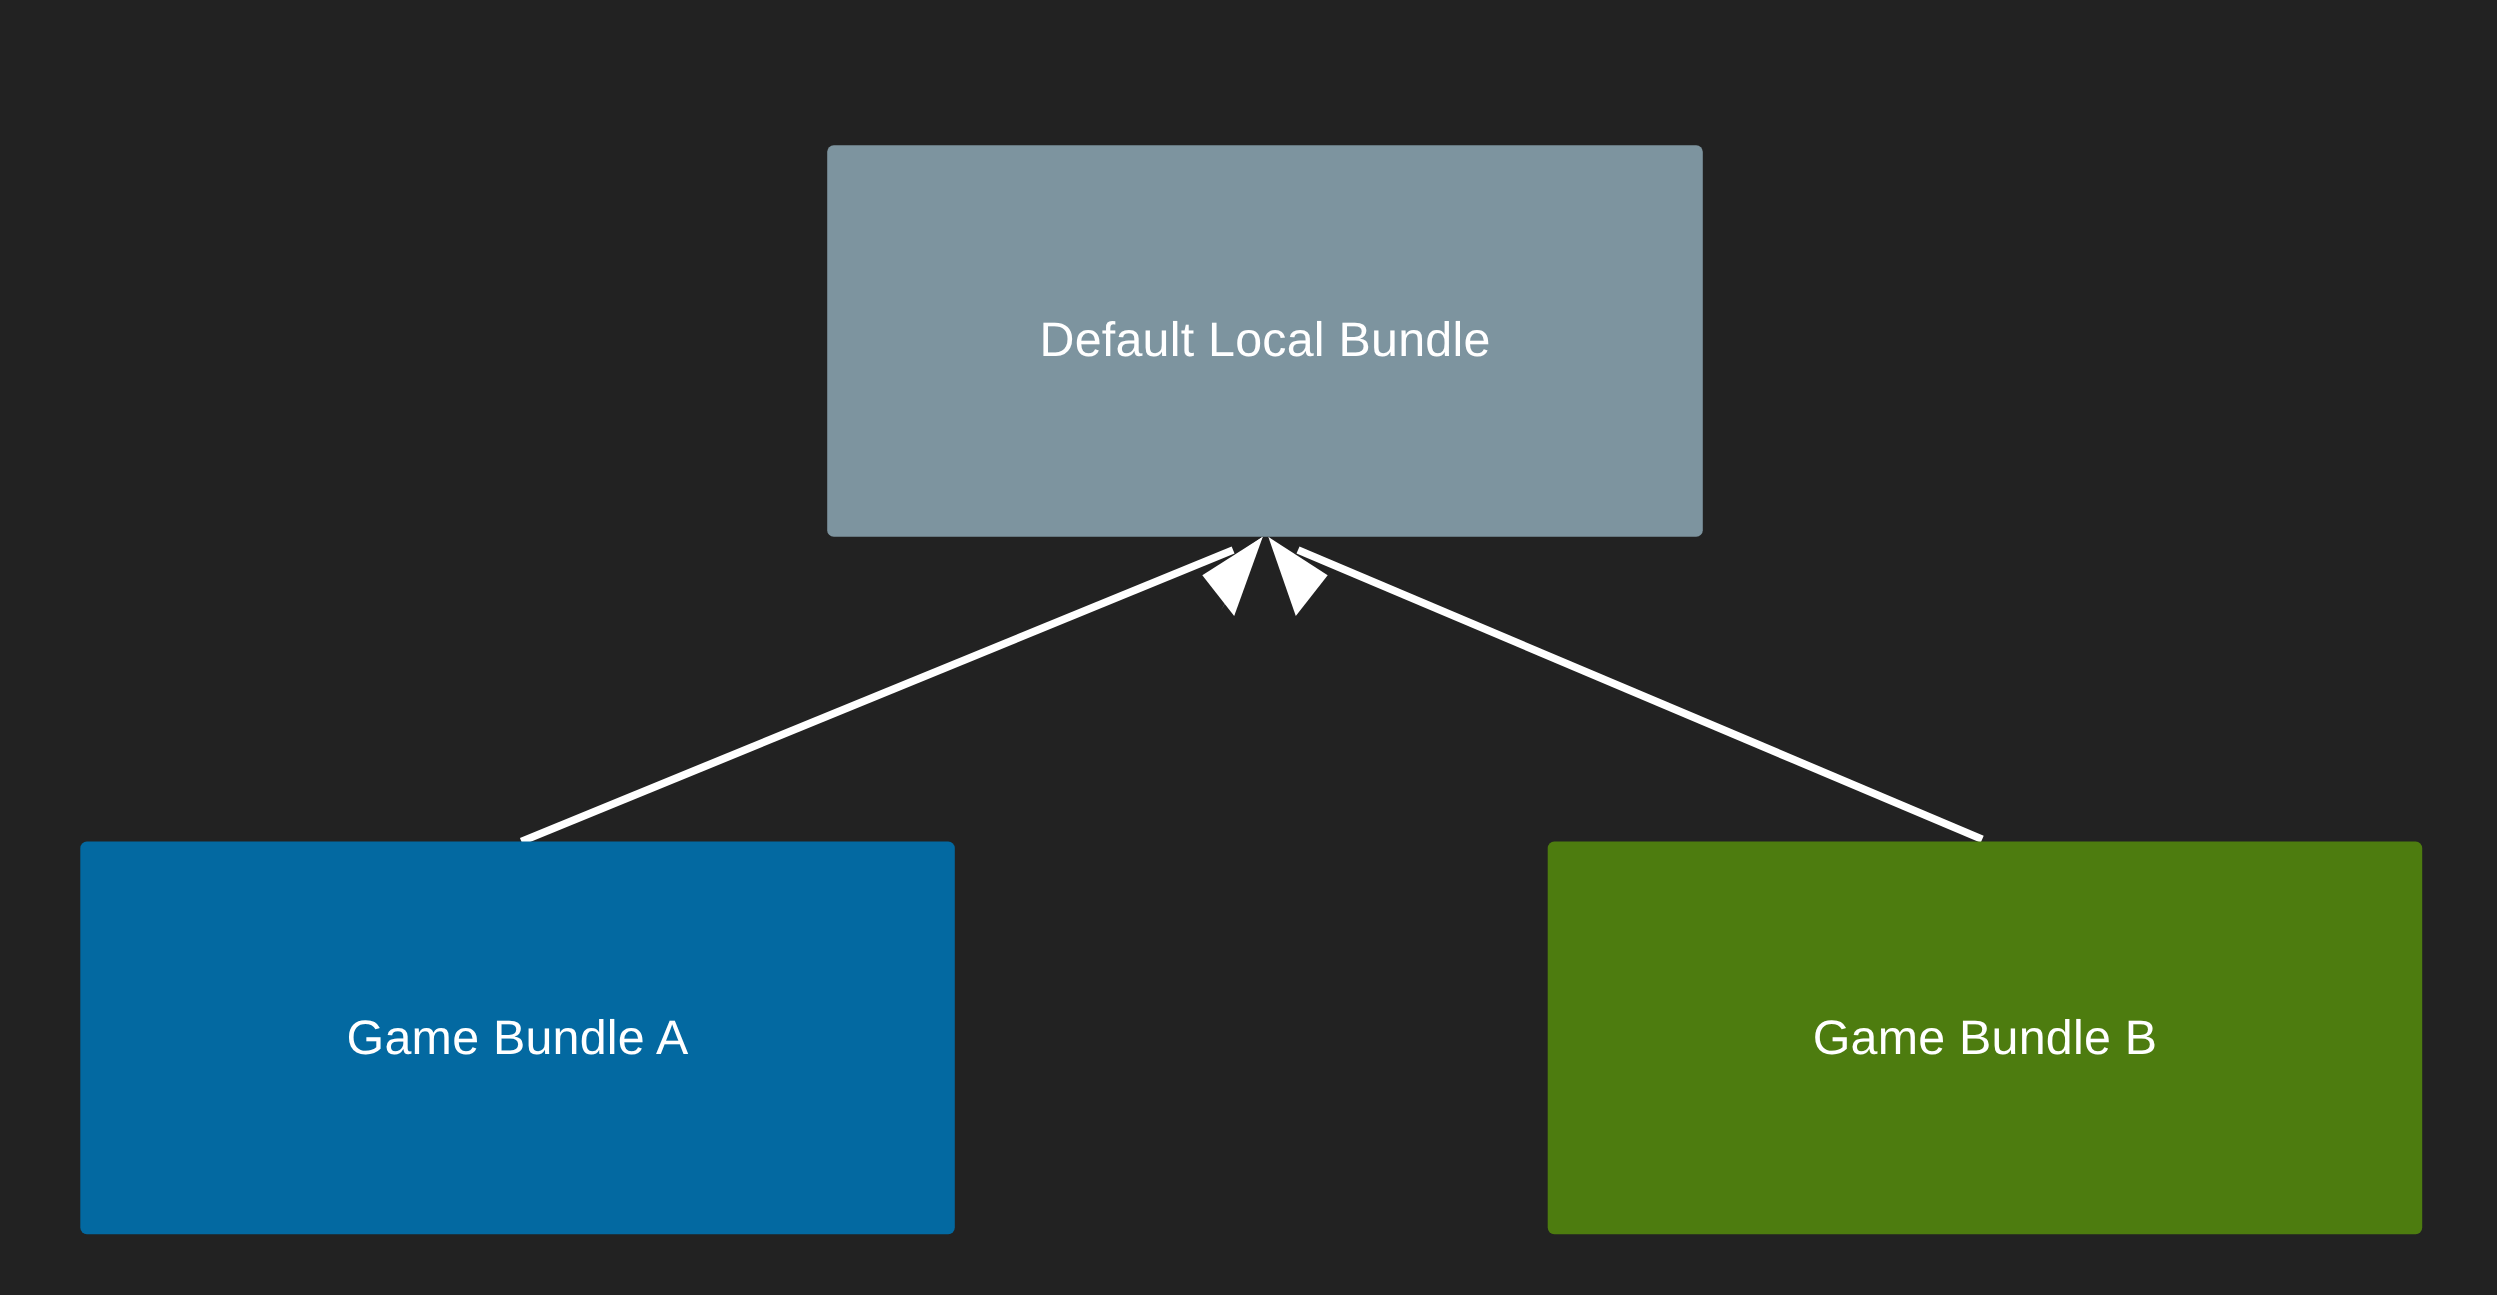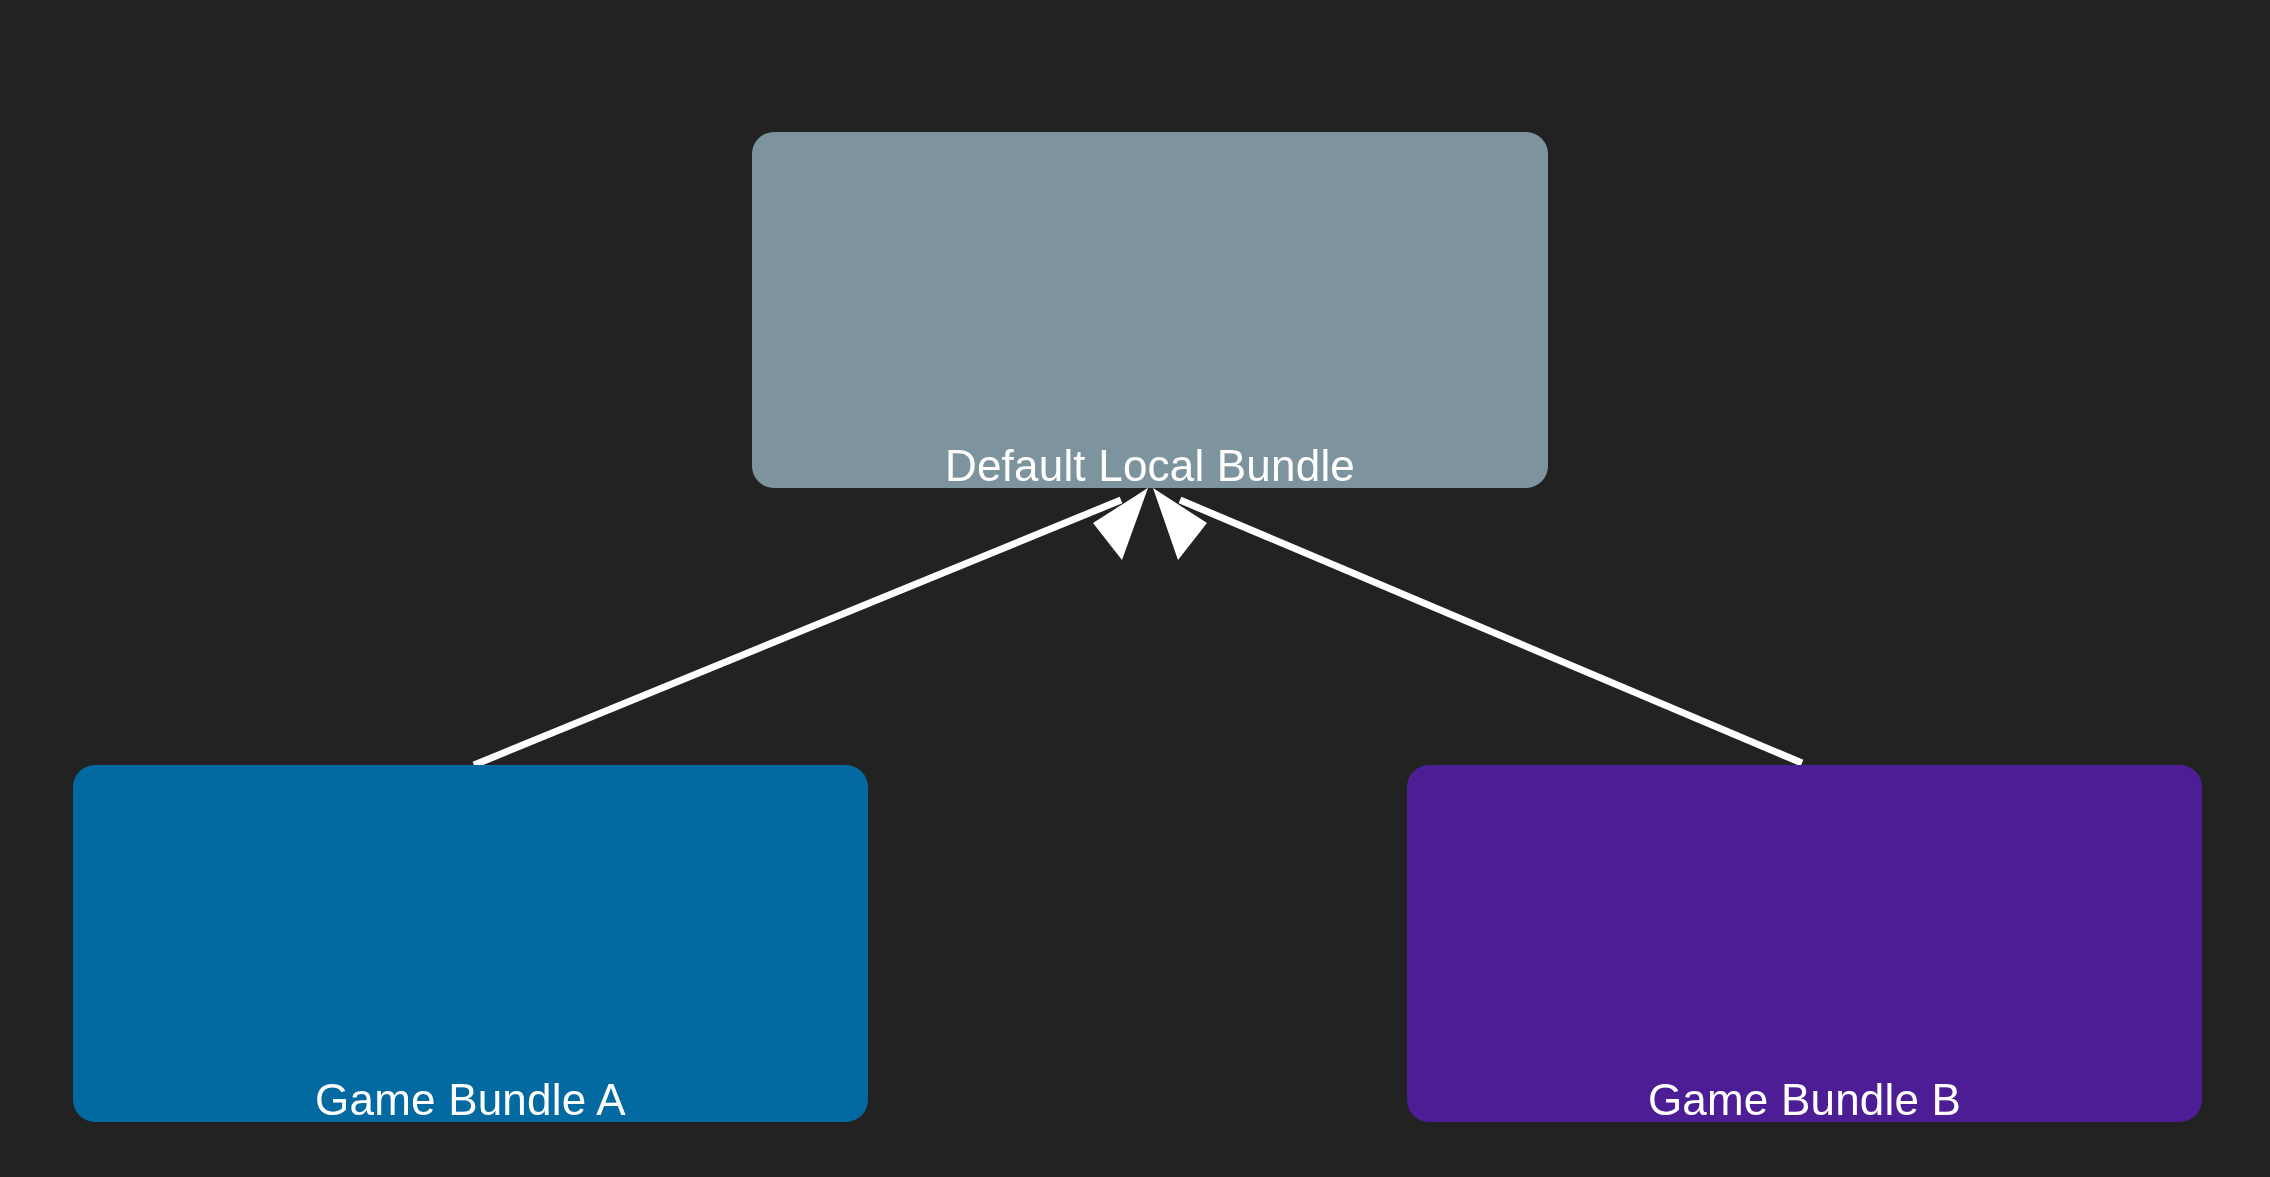--- a/index.html
+++ b/index.html
@@ -25,23 +25,23 @@
     left: 0;
     top: 0;
     width: 2270px;
     height: 1177px;
     pointer-events: none;
   }
   .node {
     position: absolute;
     box-sizing: border-box;
     display: flex;
-    align-items: flex-end;
+    align-items: center;
     justify-content: center;
-    border-radius: 22px;
+    border-radius: 6px;
     overflow: hidden;
   }
   .node-label {
     color: #ffffff;
     font-size: 44px;
     font-weight: 400;
     letter-spacing: 0.2px;
     line-height: 1;
     text-align: center;
     white-space: nowrap;
@@ -59,21 +59,21 @@
     top: 765px;
     width: 795px;
     height: 357px;
     background: #0369a1;
   }
   #node-game-bundle-b {
     left: 1407px;
     top: 765px;
     width: 795px;
     height: 357px;
-    background: #4c1d95;
+    background: #4d7c0f;
   }
 </style>
 </head>
 <body>
 
 <div id="graph-canvas">
 
   <svg id="edge-layer" viewBox="0 0 2270 1177">
     <g>
       <line x1="474" y1="765" x2="1121" y2="500" stroke="#ffffff" stroke-width="7" stroke-linecap="butt"></line>

